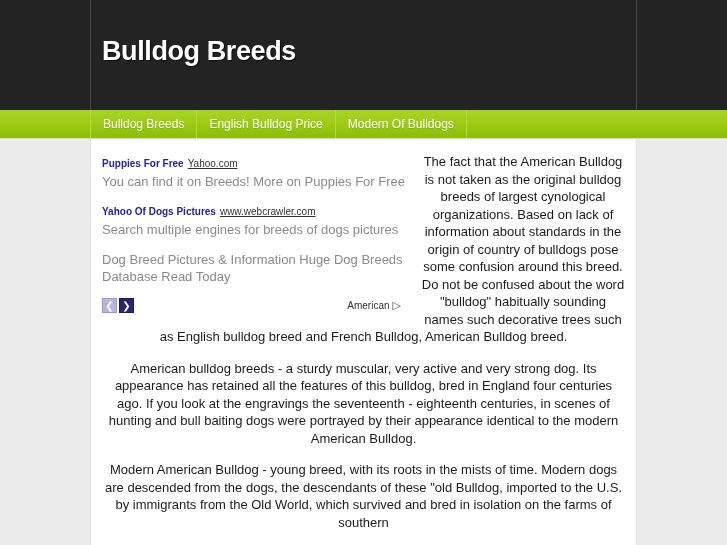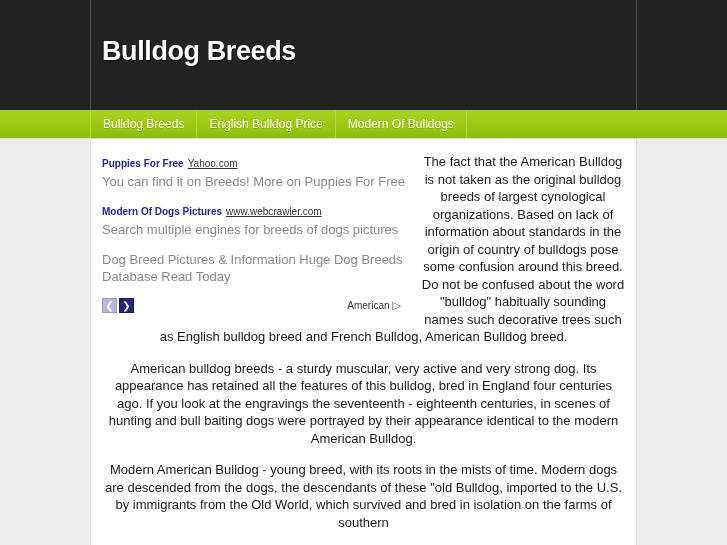--- a/index.html
+++ b/index.html
@@ -207,21 +207,21 @@
         <div class="ad-unit">
           <div class="ad-head">
             <span class="ad-title">Puppies For Free</span><span class="ad-url">Yahoo.com</span>
           </div>
           <div class="ad-desc">You can find it on Breeds! More on Puppies For Free</div>
         </div>
 
 
         <div class="ad-unit">
           <div class="ad-head">
-            <span class="ad-title">Modern Of Dogs Pictures</span><span class="ad-url">www.webcrawler.com</span>
+            <span class="ad-title">Yahoo Of Dogs Pictures</span><span class="ad-url">www.webcrawler.com</span>
           </div>
           <div class="ad-desc">Search multiple engines for breeds of dogs pictures</div>
         </div>
 
         <div class="ad-unit">
           <div class="ad-desc">Dog Breed Pictures &amp; Information Huge Dog Breeds Database Read Today</div>
         </div>
 
         <div class="ad-footer">
           <div class="pager">

